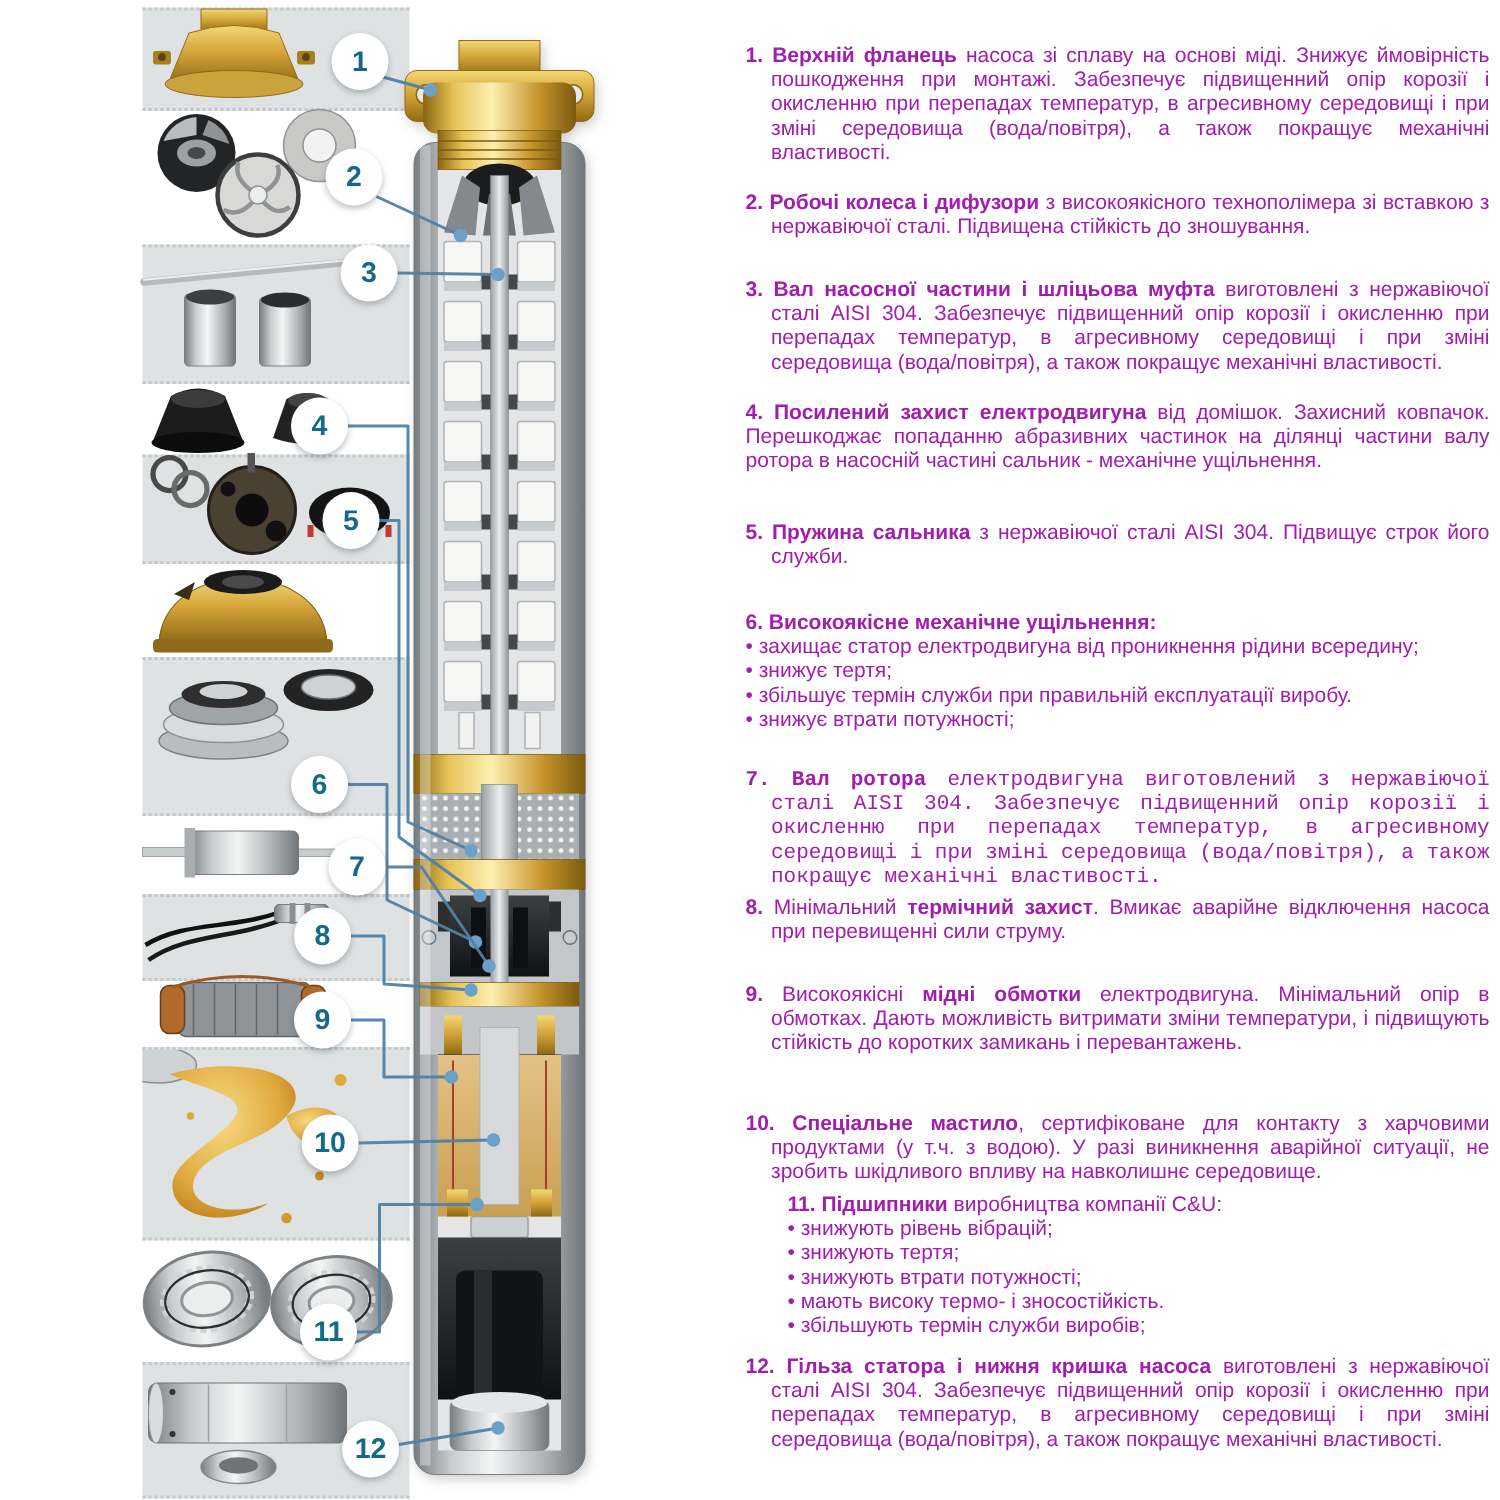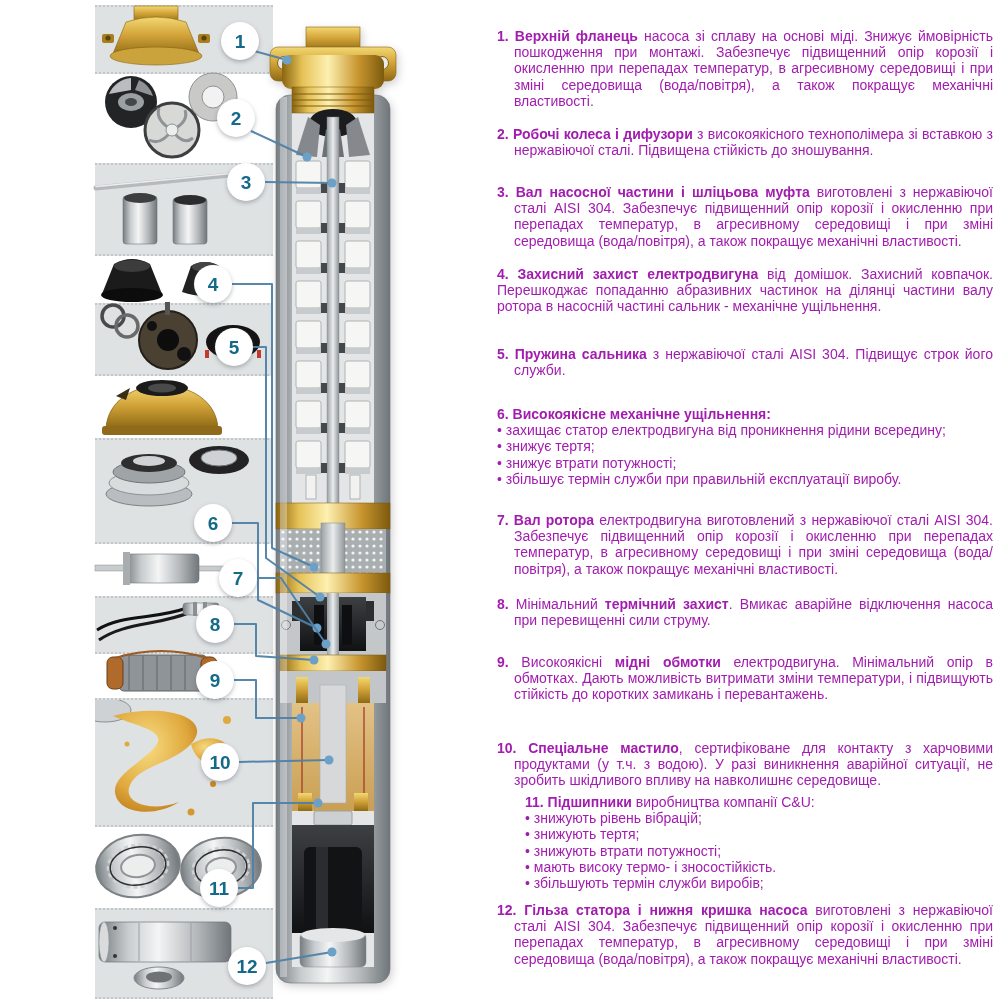--- a/index.html
+++ b/index.html
@@ -369,33 +369,33 @@
       <div class="item hang" style="top: 28px;">
         <p><b>1. </b><b>Верхній фланець</b><span> насоса зі сплаву на основі міді. Знижує ймовірність пошкодження при монтажі. Забезпечує підвищенний опір корозії і окисленню при перепадах температур, в агресивному середовищі і при зміні середовища (вода/повітря), а також покращує механічні властивості.</span></p>
       </div>
       <div class="item hang" style="top: 126px;">
         <p><b>2. </b><b>Робочі колеса і дифузори</b><span> з високоякісного технополімера зі вставкою з нержавіючої сталі. Підвищена стійкість до зношування.</span></p>
       </div>
       <div class="item hang" style="top: 184px;">
         <p><b>3. </b><b>Вал насосної частини і шліцьова муфта</b><span> виготовлені з нержавіючої сталі AISI 304. Забезпечує підвищенний опір корозії і окисленню при перепадах температур, в агресивному середовищі і при зміні середовища (вода/повітря), а також покращує механічні властивості.</span></p>
       </div>
       <div class="item" style="top: 266px;">
-        <p><b>4. </b><b>Захисний захист електродвигуна</b><span> від домішок. Захисний ковпачок. Перешкоджає попаданню абразивних частинок на ділянці частини валу ротора в насосній частині сальник - механічне ущільнення.</span></p>
+        <p><b>4. </b><b>Посилений захист електродвигуна</b><span> від домішок. Захисний ковпачок. Перешкоджає попаданню абразивних частинок на ділянці частини валу ротора в насосній частині сальник - механічне ущільнення.</span></p>
       </div>
       <div class="item hang" style="top: 346px;">
         <p><b>5. </b><b>Пружина сальника</b><span> з нержавіючої сталі AISI 304. Підвищує строк його служби.</span></p>
       </div>
       <div class="item" style="top: 406px;">
         <p><b>6. </b><b>Високоякісне механічне ущільнення:</b></p>
         <div class="bullet">• захищає статор електродвигуна від проникнення рідини всередину;</div>
         <div class="bullet">• знижує тертя;</div>
+        <div class="bullet">• збільшує термін служби при правильній експлуатації виробу.</div>
         <div class="bullet">• знижує втрати потужності;</div>
-        <div class="bullet">• збільшує термін служби при правильній експлуатації виробу.</div>
-      </div>
-      <div class="item hang" style="top: 512px;">
+      </div>
+      <div class="item hang" style="top: 512px; font-family: Liberation Mono, monospace;">
         <p><b>7. </b><b>Вал ротора</b><span> електродвигуна виготовлений з нержавіючої сталі AISI 304. Забезпечує підвищенний опір корозії і окисленню при перепадах температур, в агресивному середовищі і при зміні середовища (вода/повітря), а також покращує механічні властивості.</span></p>
       </div>
       <div class="item hang" style="top: 596px;">
         <p><b>8. </b><span>Мінімальний </span><b>термічний захист</b><span>. Вмикає аварійне відключення насоса при перевищенні сили струму.</span></p>
       </div>
       <div class="item hang" style="top: 654px;">
         <p><b>9. </b><span>Високоякісні </span><b>мідні обмотки</b><span> електродвигуна. Мінімальний опір в обмотках. Дають можливість витримати зміни температури, і підвищують стійкість до коротких замикань і перевантажень.</span></p>
       </div>
       <div class="item hang" style="top: 724px; margin-top: 16px;">
         <p><b>10. </b><b>Спеціальне мастило</b><span>, сертифіковане для контакту з харчовими продуктами (у т.ч. з водою). У разі виникнення аварійної ситуації, не зробить шкідливого впливу на навколишнє середовище.</span></p>

